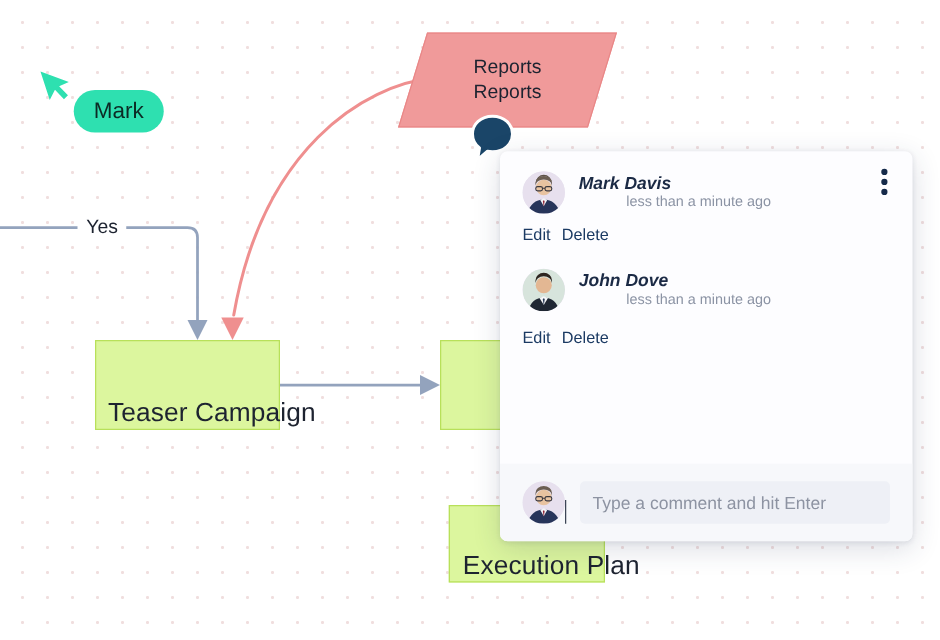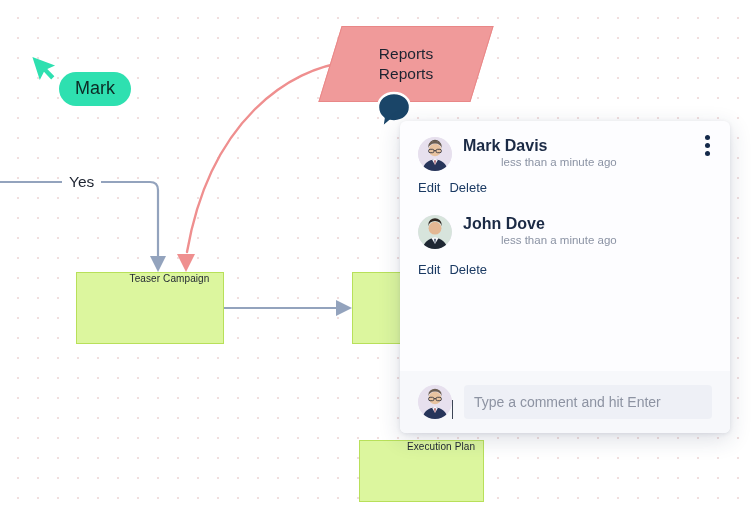--- a/index.html
+++ b/index.html
@@ -33,31 +33,31 @@
     pointer-events: none;
   }
 
   
   .node {
     position: absolute;
     box-sizing: border-box;
     background: #dcf69e;
     border: 1.5px solid #b8e05a;
     display: flex;
-    align-items: flex-start;
+    align-items: flex-end;
     justify-content: center;
     color: #1d2330;
-    font-size: 10px;
+    font-size: 21px;
     letter-spacing: .1px;
     white-space: nowrap;
     padding-left: 39px;
   }
   #node-teaser   { left: 76px;  top: 272px; width: 148px; height: 72px; }
   #node-campaign { left: 352px; top: 272px; width: 148px; height: 72px; }
-  #node-execution{ left: 359px; top: 440px; width: 125px; height: 62px; }
+  #node-execution{ left: 359px; top: 404px; width: 125px; height: 62px; }
 
   
   #node-research {
     position: absolute;
     left: 330px;
     top: 26px;
     width: 152px;
     height: 76px;
   }
   #node-research .para-shape {
@@ -166,24 +166,25 @@
   }
   .avatar {
     width: 34px; height: 34px;
     border-radius: 50%;
     flex: 0 0 34px;
     overflow: hidden;
     background: #e8e3ef;
   }
   .avatar svg { display: block; }
   .author-name {
-    font-size: 16px;
+    font-size: 14px;
     font-weight: bold;
     color: #1b2a45;
     line-height: 16px;
+    font-style: italic;
   }
   .author-time {
     font-size: 11.5px;
     color: #8b93a4;
     line-height: 15px;
     margin-top: 1px;
     padding-left: 38px;
   }
   .comment-body {
     font-size: 14px;

